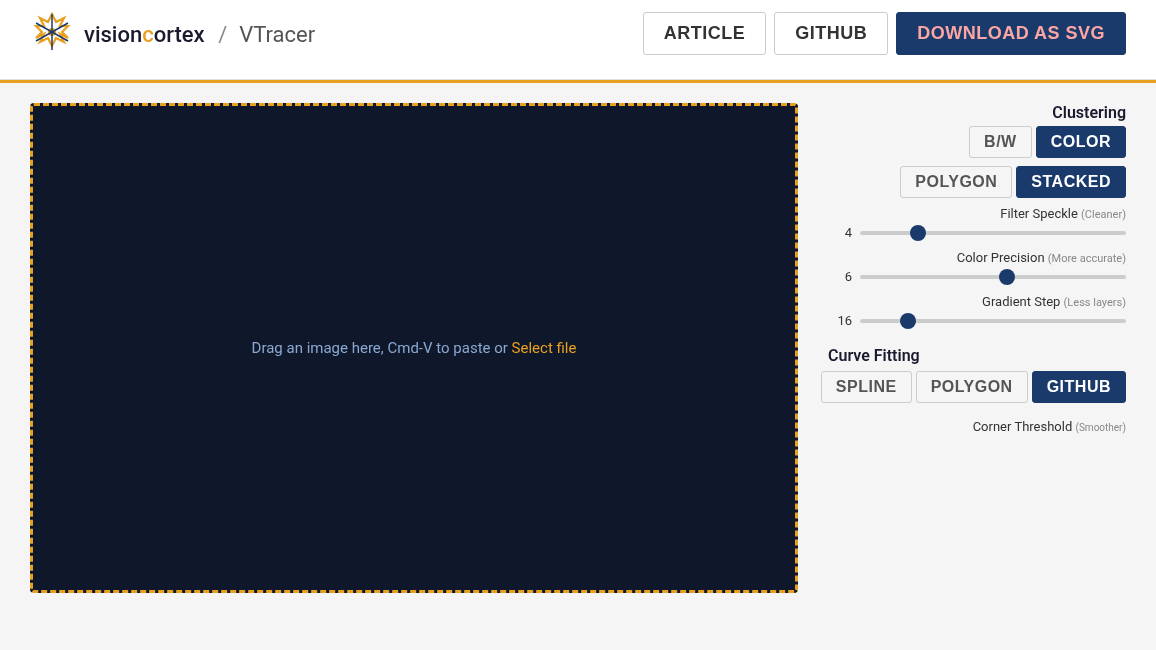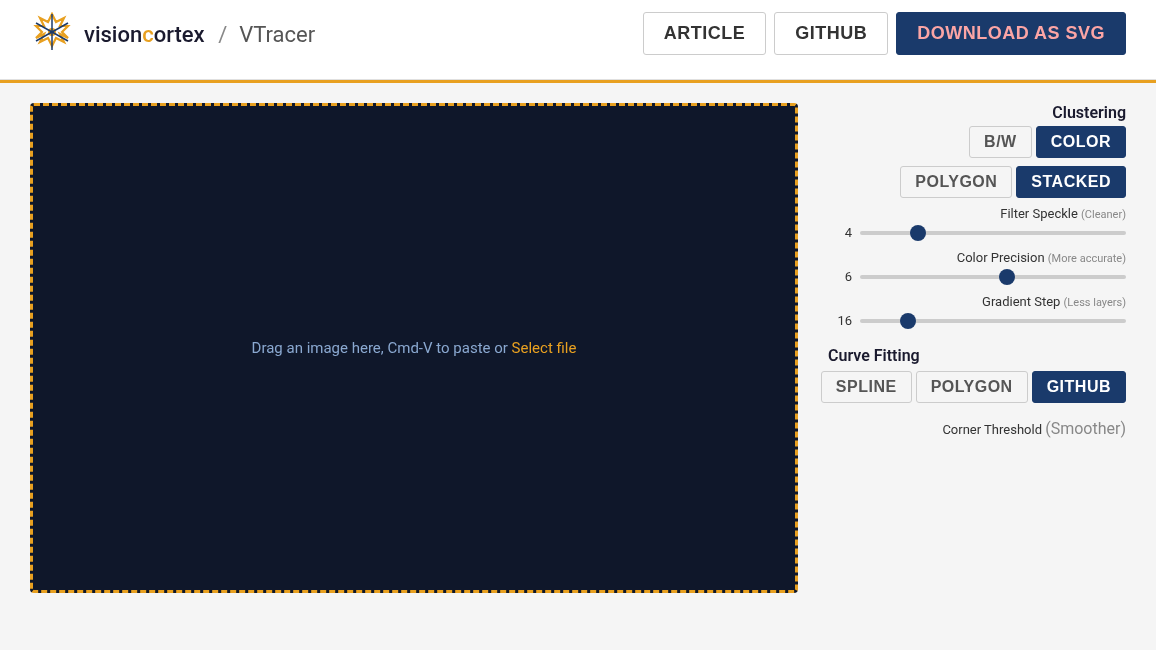--- a/index.html
+++ b/index.html
@@ -234,21 +234,21 @@
     }
 
     .corner-threshold-label {
       text-align: right;
       font-size: 13px;
       color: #333;
       margin-top: 8px;
     }
 
     .corner-threshold-label span.sub {
-      font-size: 16px;
+      font-size: 10px;
       color: #888;
     }
   </style>
 </head>
 <body>
 
 <div class="header">
   <div class="logo-area">
 
     <svg class="logo-icon" viewBox="0 0 44 44" fill="none" xmlns="http://www.w3.org/2000/svg">

